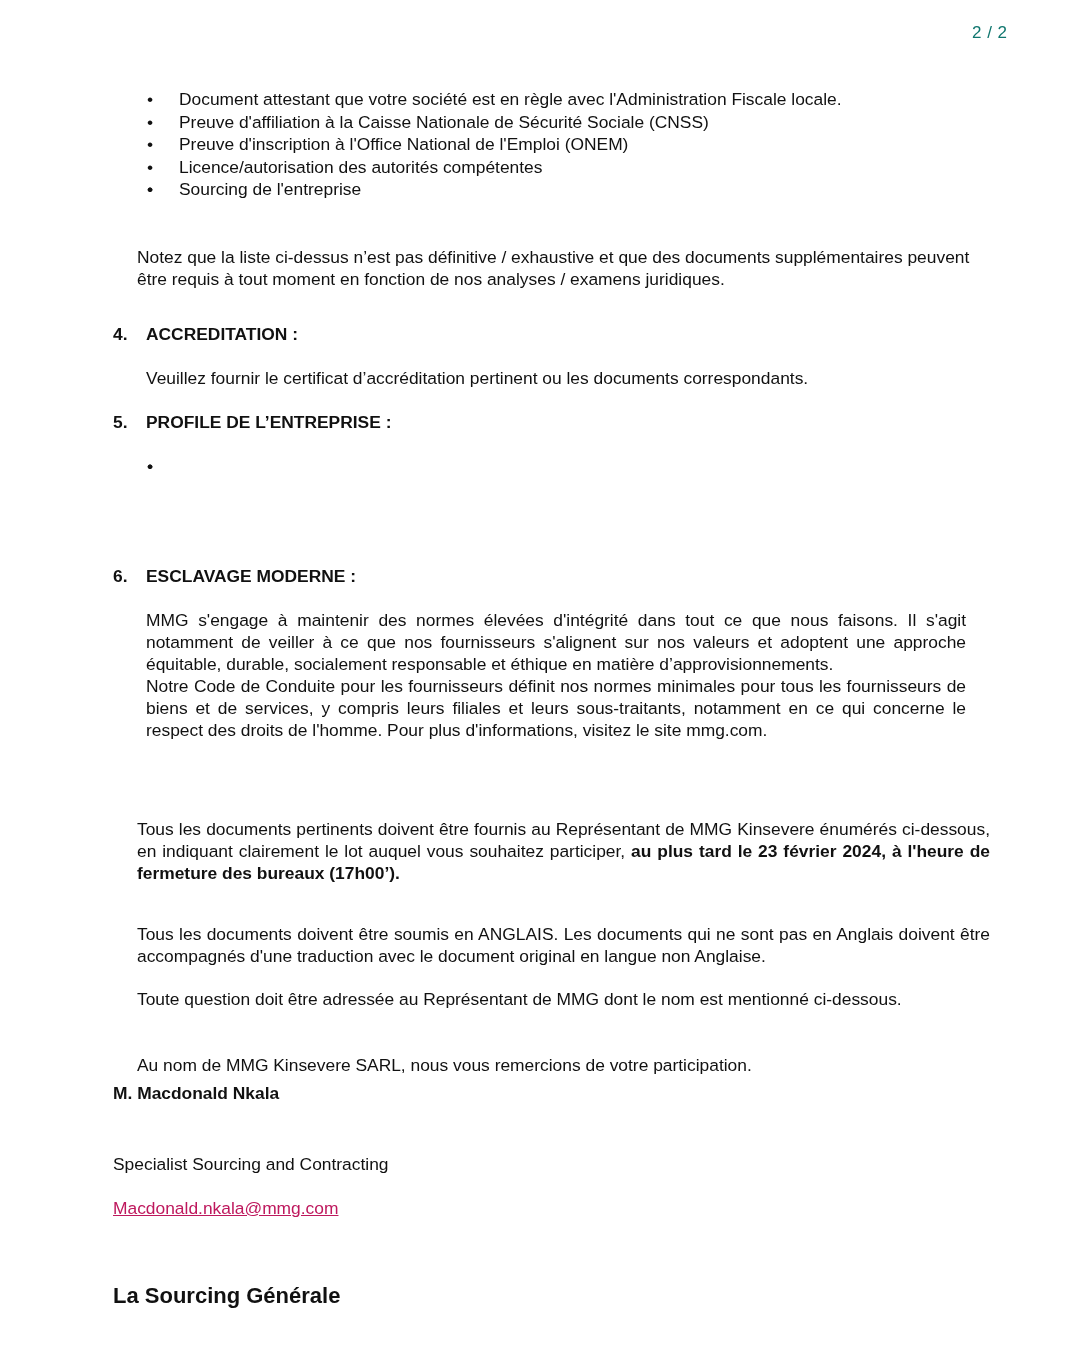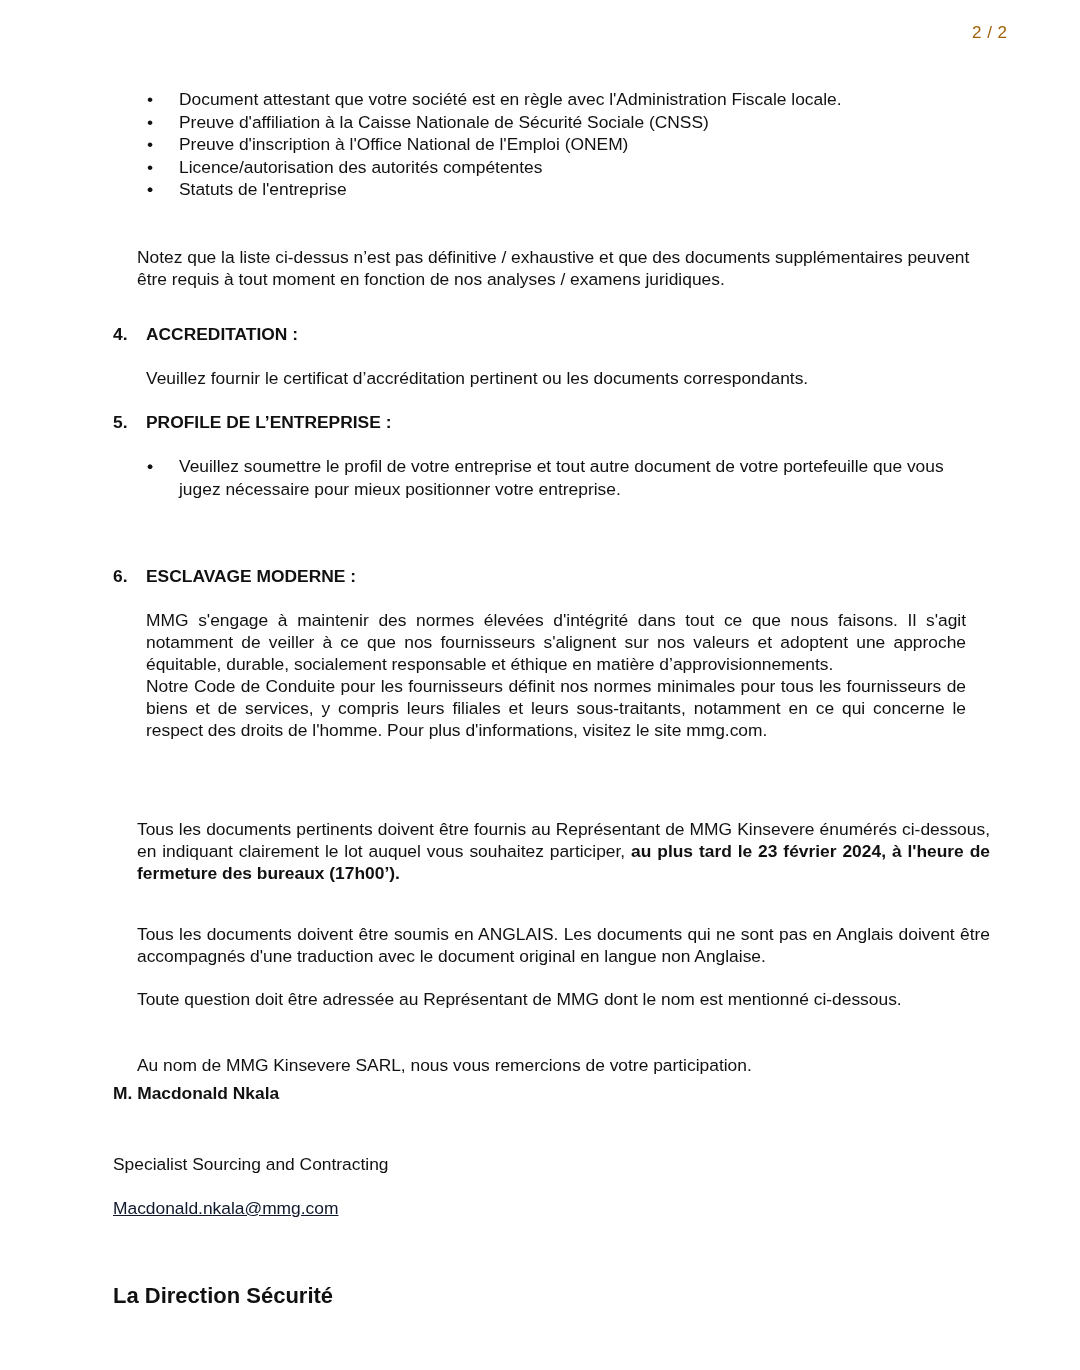--- a/index.html
+++ b/index.html
@@ -1,62 +1,62 @@
 <!DOCTYPE html>
 <html><head>
 <meta charset="utf-8">
 <style>
   html, body { margin: 0; padding: 0; background: #ffffff; }
   body {
     width: 1080px; height: 1370px; position: relative; overflow: hidden;
     font-family: "Liberation Sans", sans-serif; color: #111111;
     font-size: 17.4px; line-height: 22px;
   }
-  .page-num { position: absolute; top: 22px; left: 972px; font-size: 17px; color: #a16207; letter-spacing: 0.5px; }
+  .page-num { position: absolute; top: 22px; left: 972px; font-size: 17px; color: #0f766e; letter-spacing: 0.5px; }
   .abs { position: absolute; }
   .content { position: absolute; left: 113px; width: 853px; margin-left: 24px; }
   .bullets { position: absolute; left: 113px; width: 860px; margin: 0; padding: 0; list-style: none; }
   .bullets li { position: relative; padding-left: 66px; line-height: 22.6px; }
   .bullets li .dot { position: absolute; left: 34px; top: 0; }
   .para { text-align: left; }
   .justify { text-align: justify; }
   .heading { position: absolute; left: 113px; font-weight: bold; font-size: 17.4px; }
   .heading .num { display: inline-block; width: 33px; }
   .indent { position: absolute; left: 146px; width: 820px; }
   .bold { font-weight: bold; }
-  .email { color: #0f172a; text-decoration: underline; }
+  .email { color: #be185d; text-decoration: underline; }
   .direction { font-size: 22px; font-weight: bold; }
 </style>
 </head>
 <body>
 
 <div class="page-num">2 / 2</div>
 
 <ul class="bullets" style="top:88px;">
   <li><span class="dot">•</span><span>Document attestant que votre société est en règle avec l'Administration Fiscale locale.</span></li>
   <li><span class="dot">•</span><span>Preuve d'affiliation à la Caisse Nationale de Sécurité Sociale (CNSS)</span></li>
   <li><span class="dot">•</span><span>Preuve d'inscription à l'Office National de l'Emploi (ONEM)</span></li>
   <li><span class="dot">•</span><span>Licence/autorisation des autorités compétentes</span></li>
   <li><span class="dot">•</span></li>
-  <li><span class="dot">•</span><span>Statuts de l'entreprise</span></li>
+  <li><span class="dot">•</span><span>Sourcing de l'entreprise</span></li>
 </ul>
 
 <div class="content para" style="top:246px;">Notez que la liste ci-dessus n’est pas définitive / exhaustive et que des documents supplémentaires peuvent être requis à tout moment en fonction de nos analyses / examens juridiques.</div>
 
 <div class="heading" style="top:323px;">
   <span class="num">4.</span><span>ACCREDITATION :</span>
 </div>
 <div class="indent" style="top:367px;">Veuillez fournir le certificat d’accréditation pertinent ou les documents correspondants.</div>
 
 <div class="heading" style="top:411px;">
   <span class="num">5.</span><span>PROFILE DE L’ENTREPRISE :</span>
 </div>
 <ul class="bullets" style="top:455px; width:860px;">
   <li><span class="dot">•</span></li>
-  <li><span class="dot">•</span><span>Veuillez soumettre le profil de votre entreprise et tout autre document de votre portefeuille que vous jugez nécessaire pour mieux positionner votre entreprise.</span></li>
+  <li><span class="dot">•</span></li>
 </ul>
 
 <div class="heading" style="top:565px;">
   <span class="num">6.</span><span>ESCLAVAGE MODERNE :</span>
 </div>
 <div class="indent justify" style="top:609px;">
   <div>MMG s'engage à maintenir des normes élevées d'intégrité dans tout ce que nous faisons. Il s'agit notamment de veiller à ce que nos fournisseurs s'alignent sur nos valeurs et adoptent une approche équitable, durable, socialement responsable et éthique en matière d’approvisionnements.</div>
   <div>Notre Code de Conduite pour les fournisseurs définit nos normes minimales pour tous les fournisseurs de biens et de services, y compris leurs filiales et leurs sous-traitants, notamment en ce qui concerne le respect des droits de l'homme. Pour plus d'informations, visitez le site mmg.com.</div>
 </div>
 
@@ -67,13 +67,13 @@
 <div class="content justify" style="top:923px;">Tous les documents doivent être soumis en ANGLAIS. Les documents qui ne sont pas en Anglais doivent être accompagnés d'une traduction avec le document original en langue non Anglaise.</div>
 
 <div class="content" style="top:988px; width:860px;">Toute question doit être adressée au Représentant de MMG dont le nom est mentionné ci-dessous.</div>
 
 <div class="content" style="top:1054px;">Au nom de MMG Kinsevere SARL, nous vous remercions de votre participation.</div>
 
 <div class="abs bold" style="top:1082px; left:113px;">M. Macdonald Nkala</div>
 <div class="abs" style="top:1153px; left:113px;">Specialist Sourcing and Contracting</div>
 <a class="abs email" style="top:1197px; left:113px;">Macdonald.nkala@mmg.com</a>
 
-<div class="abs direction" style="top:1285px; left:113px;">La Direction Sécurité</div>
+<div class="abs direction" style="top:1285px; left:113px;">La Sourcing Générale</div>
 
 </body></html>

